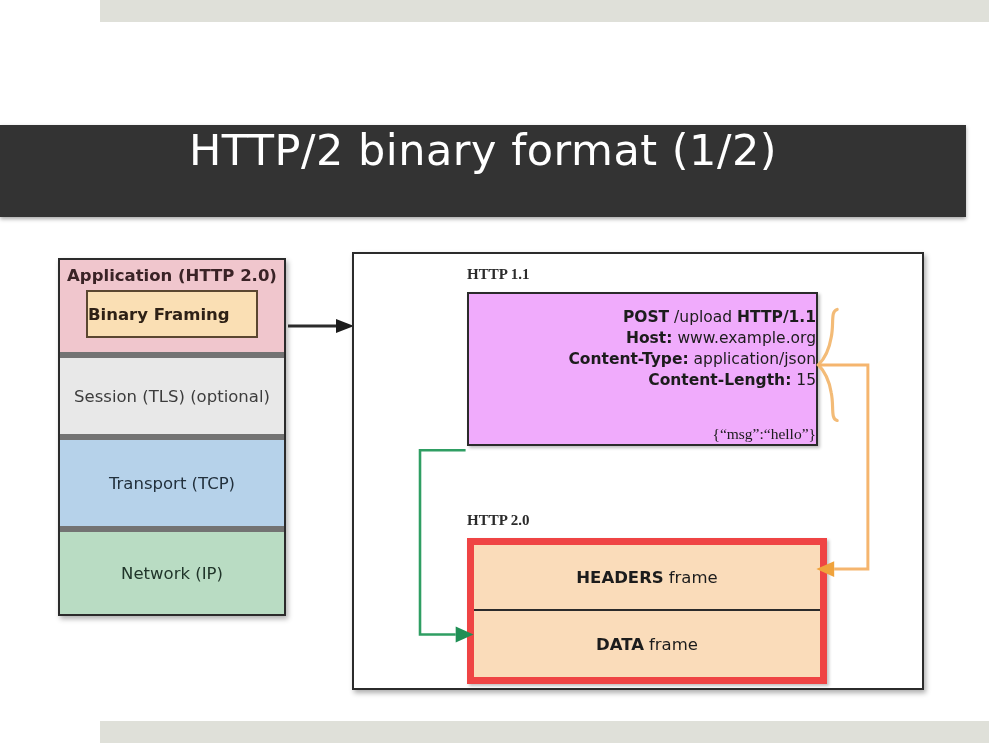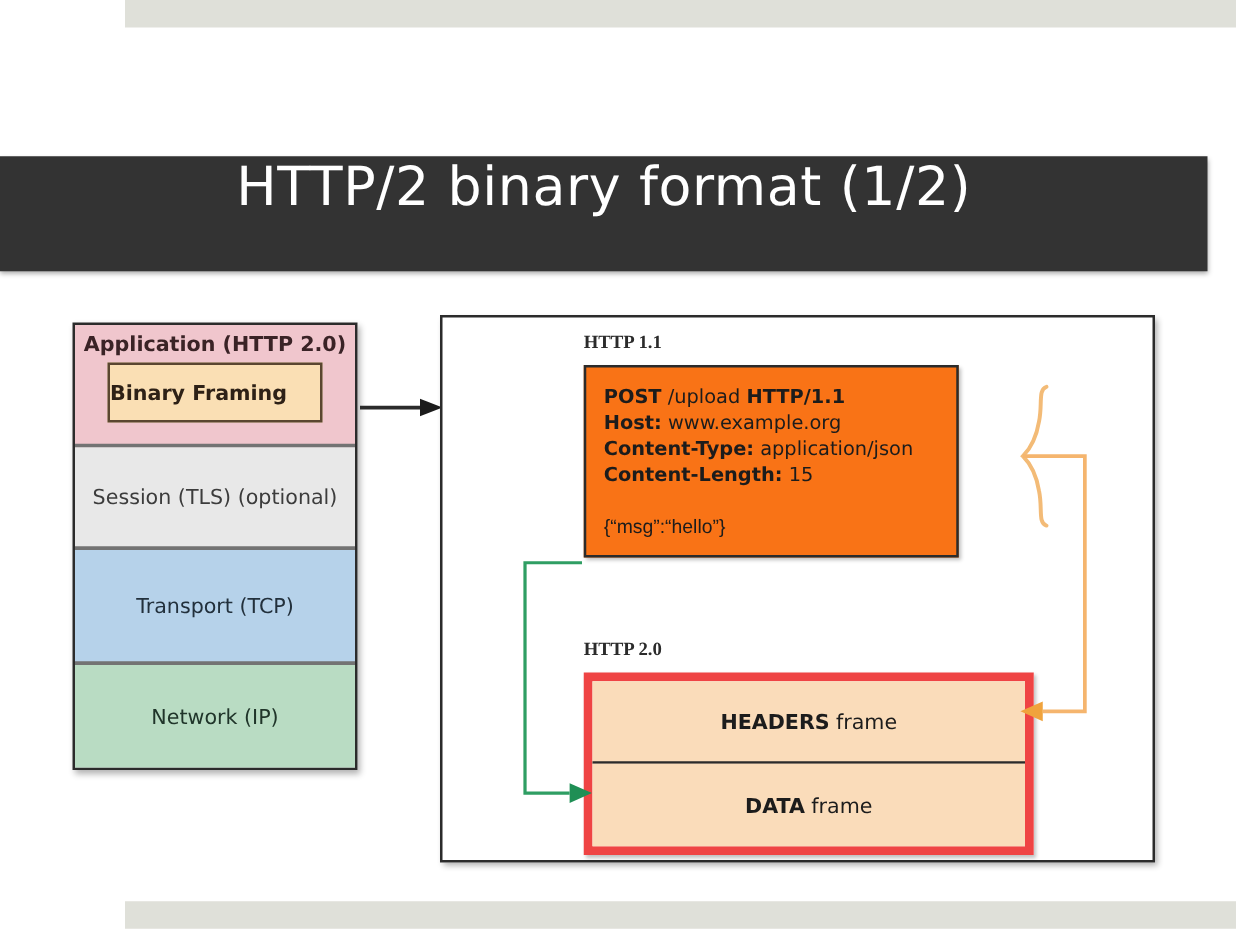--- a/index.html
+++ b/index.html
@@ -53,21 +53,21 @@
     left: 58px;
     top: 258px;
     width: 228px;
     border: 2px solid #2b2b2b;
     box-sizing: border-box;
     box-shadow: 2px 3px 5px rgba(0,0,0,0.30);
     background: #ffffff;
   }
   .layer {
     box-sizing: border-box;
-    border-bottom: 3px solid #737373;
+    border-bottom: 6px solid #737373;
     display: flex;
     align-items: center;
     justify-content: center;
     position: relative;
     font-family: "DejaVu Sans", sans-serif;
     color: #2b2b2b;
   }
   .layer:last-child { border-bottom: none; }
 
   .layer-app {
@@ -146,40 +146,41 @@
     color: #2b2b2b;
   }
   .label-http11 { left: 113px; top: 12px; }
   .label-http20 { left: 113px; top: 258px; }
 
   
   .msg-box {
     position: absolute;
     left: 113px;
     top: 38px;
-    width: 300px;
+    width: 351px;
     height: 154px;
-    background: #f97316;
+    background: #f0abfc;
     border: 2px solid #2b2b2b;
     box-sizing: border-box;
     box-shadow: 2px 2px 3px rgba(0,0,0,0.25);
     padding: 13px 0 0 14px;
+    text-align: right;
   }
   .msg-line {
     font-family: "DejaVu Sans", sans-serif;
     font-size: 15.5px;
     line-height: 21px;
     color: #1c1c1c;
     white-space: nowrap;
   }
   .msg-line b { font-weight: bold; }
   .msg-line .val { font-weight: normal; }
   .msg-body {
-    margin-top: 22px;
-    font-family: Liberation Sans, sans-serif;
+    margin-top: 34px;
+    font-family: Liberation Serif, serif;
     font-size: 15.5px;
     color: #1c1c1c;
   }
 
   
   .frames {
     position: absolute;
     left: 113px;
     top: 284px;
     width: 360px;

